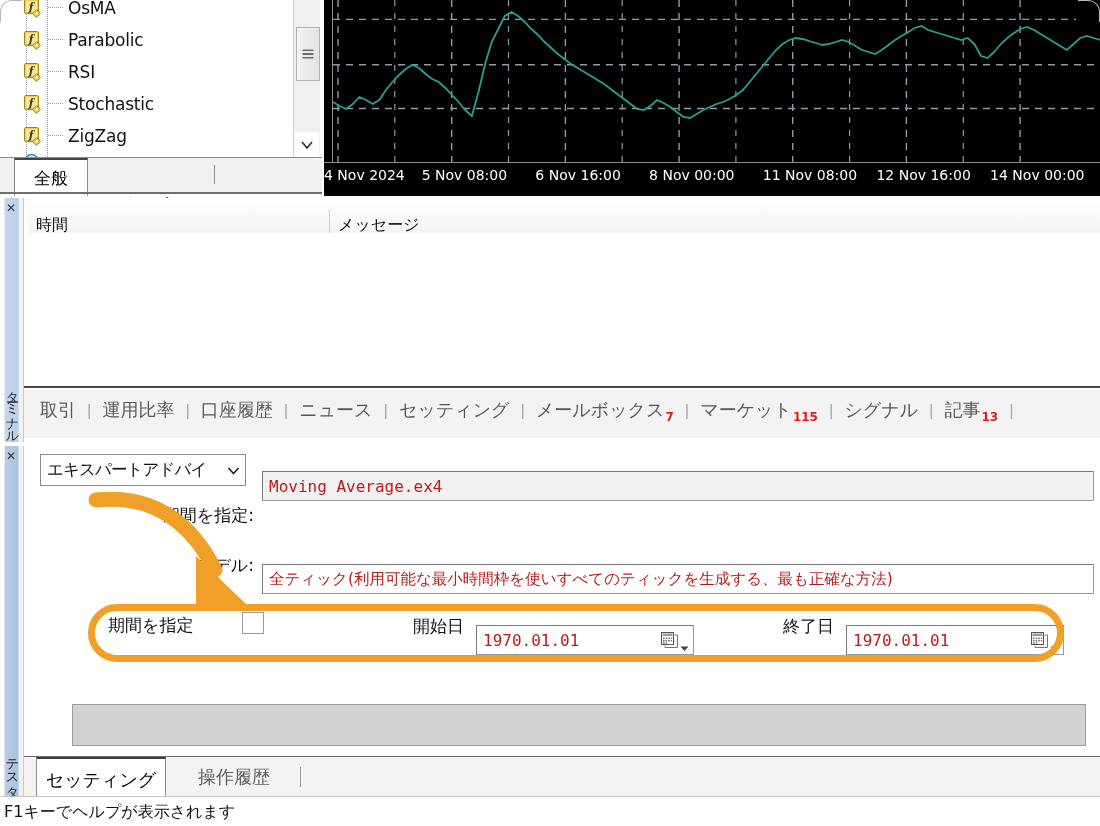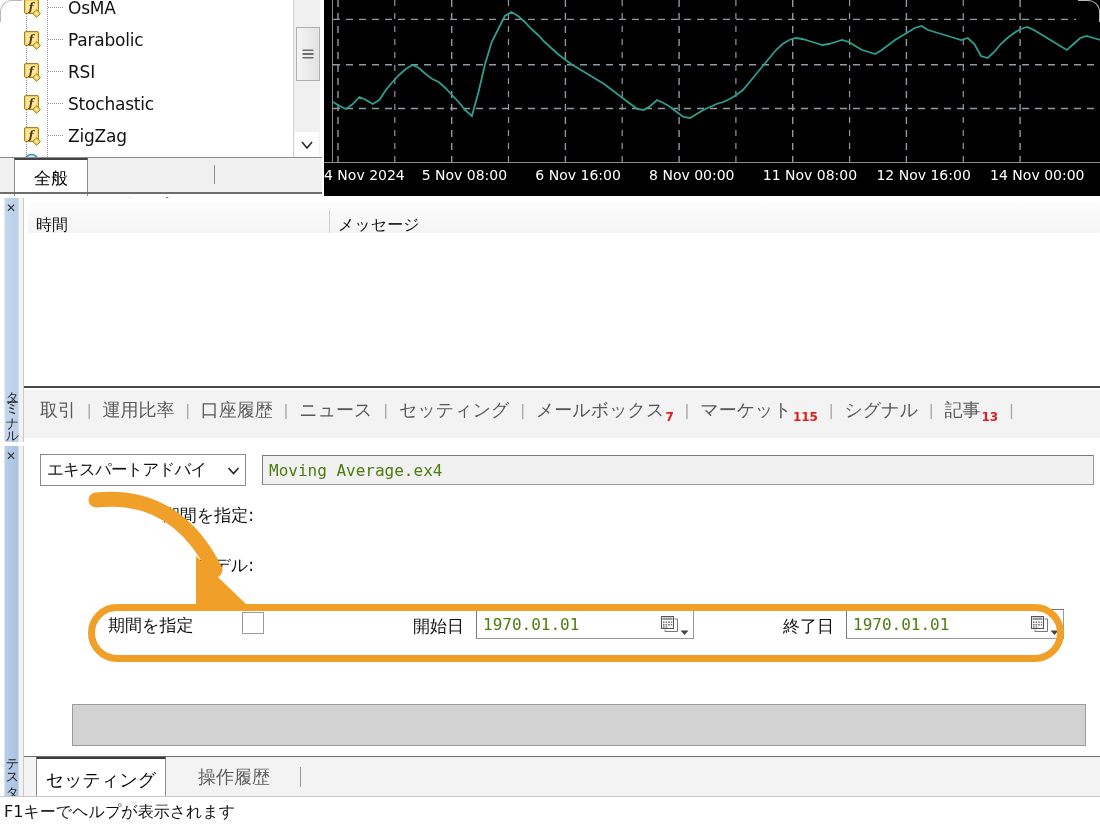--- a/index.html
+++ b/index.html
@@ -102,22 +102,22 @@
   .tsep{color:#aaaaaa;font-size:17px;margin:0 11px;}
 
   
   .tester{position:absolute;left:0;top:446px;width:1100px;height:350px;background:#fff;}
   .tester .vside{background:linear-gradient(to right,#ffffff 0,#ffffff 4px,#b9cde6 5px,#a9c3e0 18px,#f2f2f2 19px,#f2f2f2 23px);}
   .form{position:absolute;left:24px;top:0;right:0;height:254px;background:#fff;}
   .lbl{position:absolute;font-size:17px;color:#111;text-align:right;font-family:"DejaVu Sans",sans-serif;}
   .fld{position:absolute;box-sizing:border-box;background:#fff;
      border:1px solid #9a9a9a;border-top-color:#7a7a7a;border-left-color:#7a7a7a;
      height:30px;display:flex;align-items:center;padding-left:6px;
-     font-size:16px;color:#4d7c0f;font-family:"DejaVu Sans Mono",monospace;
-     white-space:nowrap;overflow:hidden;}
+     font-size:16px;color:#b91c1c;font-family:"DejaVu Sans Mono",monospace;
+     white-space:nowrap;overflow:hidden;margin-top:16px;}
   .fld.jp{font-family:"DejaVu Sans",sans-serif;font-size:15.5px;}
   .combo{position:absolute;left:16px;top:8px;width:206px;height:32px;box-sizing:border-box;
      border:1px solid #8a8a8a;background:#fff;display:flex;align-items:center;
      padding:0 4px 0 6px;}
   .combo .ctext{flex:1;font-size:16.5px;color:#111;overflow:hidden;white-space:nowrap;
      font-family:"DejaVu Sans",sans-serif;letter-spacing:-0.9px;}
   .combo .carrow{width:16px;text-align:center;}
   .combo .carrow svg{width:13px;height:9px;}
 
   .chk{position:absolute;width:22px;height:22px;box-sizing:border-box;
@@ -342,20 +342,23 @@
             </svg>
         </span>
       </div>
       <div class="fld" style="left:238px;top:9px;right:6px;background:#f1f1f1;">
         <span>Moving Average.ex4</span>
       </div>
 
       <div class="lbl" style="left:60px;top:58px;width:170px;">期間を指定:</div>
 
       <div class="lbl" style="left:60px;top:108px;width:170px;">モデル:</div>
+      <div class="fld jp" style="left:238px;top:102px;right:6px;">
+        <span>全ティック(利用可能な最小時間枠を使いすべてのティックを生成する、最も正確な方法)</span>
+      </div>
 
       <div class="lbl" style="left:84px;top:168px;width:140px;text-align:left;">期間を指定</div>
       <div class="chk" style="left:218px;top:166px;"></div>
 
       <div class="lbl" style="left:330px;top:169px;width:110px;">開始日</div>
       <div class="fld" style="left:452px;top:163px;width:218px;">
         <span>1970.01.01</span>
         <span class="cal-btn">
           <span class="cal-ico">
             <svg viewBox="0 0 17 16" width="17" height="16">

